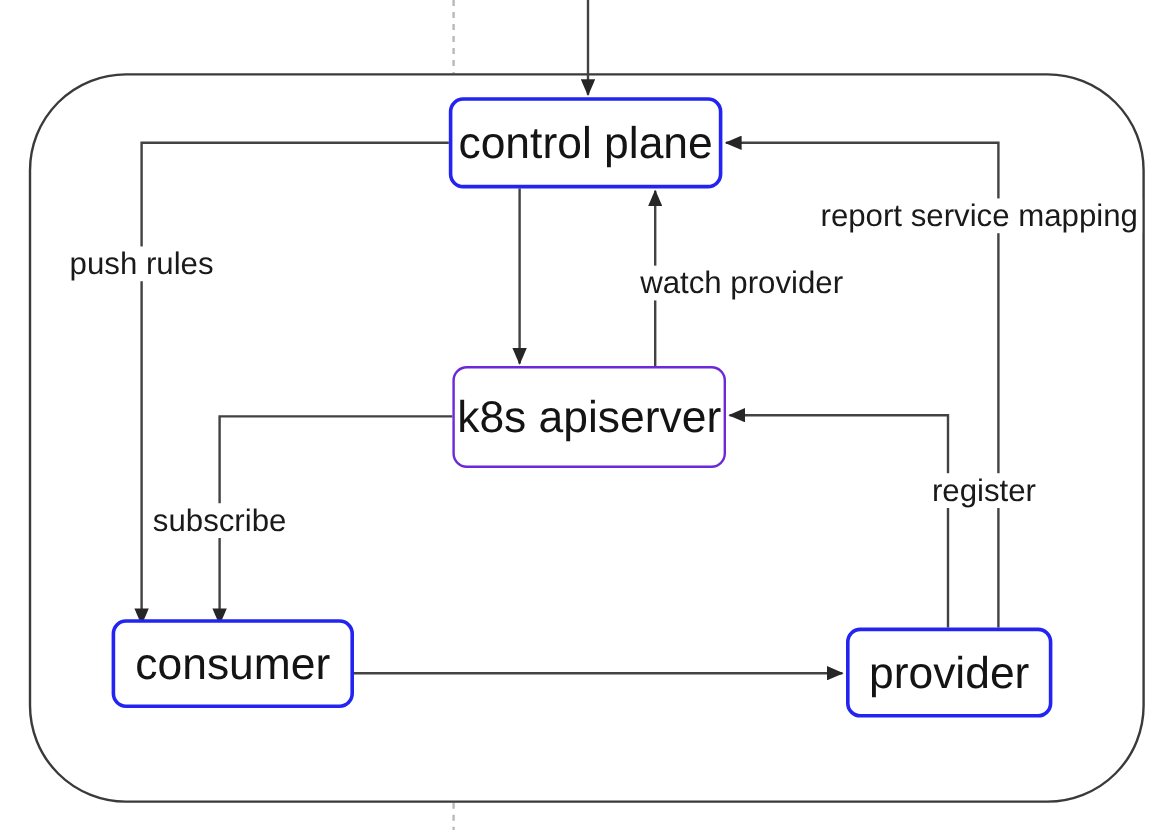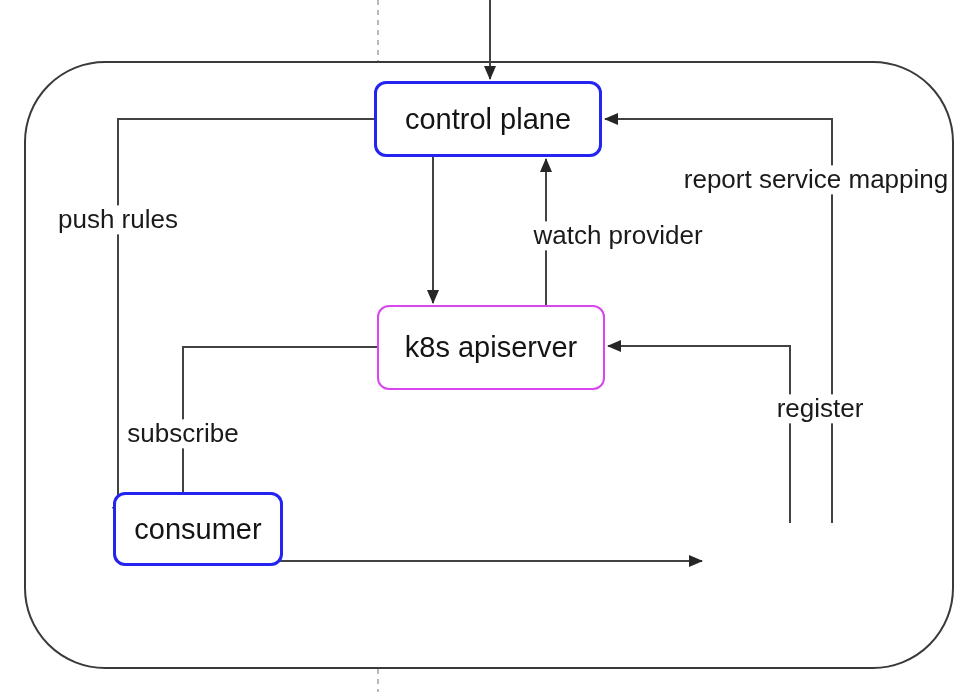--- a/index.html
+++ b/index.html
@@ -22,32 +22,32 @@
     width: 976px;
     height: 692px;
   }
   .node {
     position: absolute;
     display: flex;
     align-items: center;
     justify-content: center;
     background: #ffffff;
     color: #141414;
-    font-size: 29px;
+    font-size: 37px;
     line-height: 1;
     border-radius: 12px;
     box-sizing: border-box;
     white-space: nowrap;
   }
   .node.blue   { border: 3px solid #2424f0; }
-  .node.plain  { border: 2px solid #d946ef; }
+  .node.plain  { border: 2px solid #6d28d9; }
 
   .node-control  { left: 374px; top:  81px; width: 228px; height: 76px; }
   .node-k8s      { left: 377px; top: 305px; width: 228px; height: 85px; }
-  .node-consumer { left:  93px; top: 492px; width: 170px; height: 74px; margin-left: 20px; }
+  .node-consumer { left:  93px; top: 516px; width: 202px; height: 74px; }
   .node-provider { left: 705px; top: 523px; width: 172px; height: 75px; }
 
   .edge-label {
     position: absolute;
     transform: translate(-50%, -50%);
     background: #ffffff;
     color: #1a1a1a;
     font-size: 26px;
     line-height: 1.05;
     padding: 1px 4px;
@@ -99,20 +99,23 @@
   </div>
 
   <div class="node plain node-k8s">
     <span>k8s apiserver</span>
   </div>
 
   <div class="node blue node-consumer">
     <span>consumer</span>
   </div>
 
+  <div class="node blue node-provider">
+    <span>provider</span>
+  </div>
 
   <div class="edge-label lbl-push">push rules</div>
 
 
   <div class="edge-label lbl-watch">watch provider</div>
 
   <div class="edge-label lbl-report">report service mapping</div>
 
   <div class="edge-label lbl-subscribe">subscribe</div>
 

